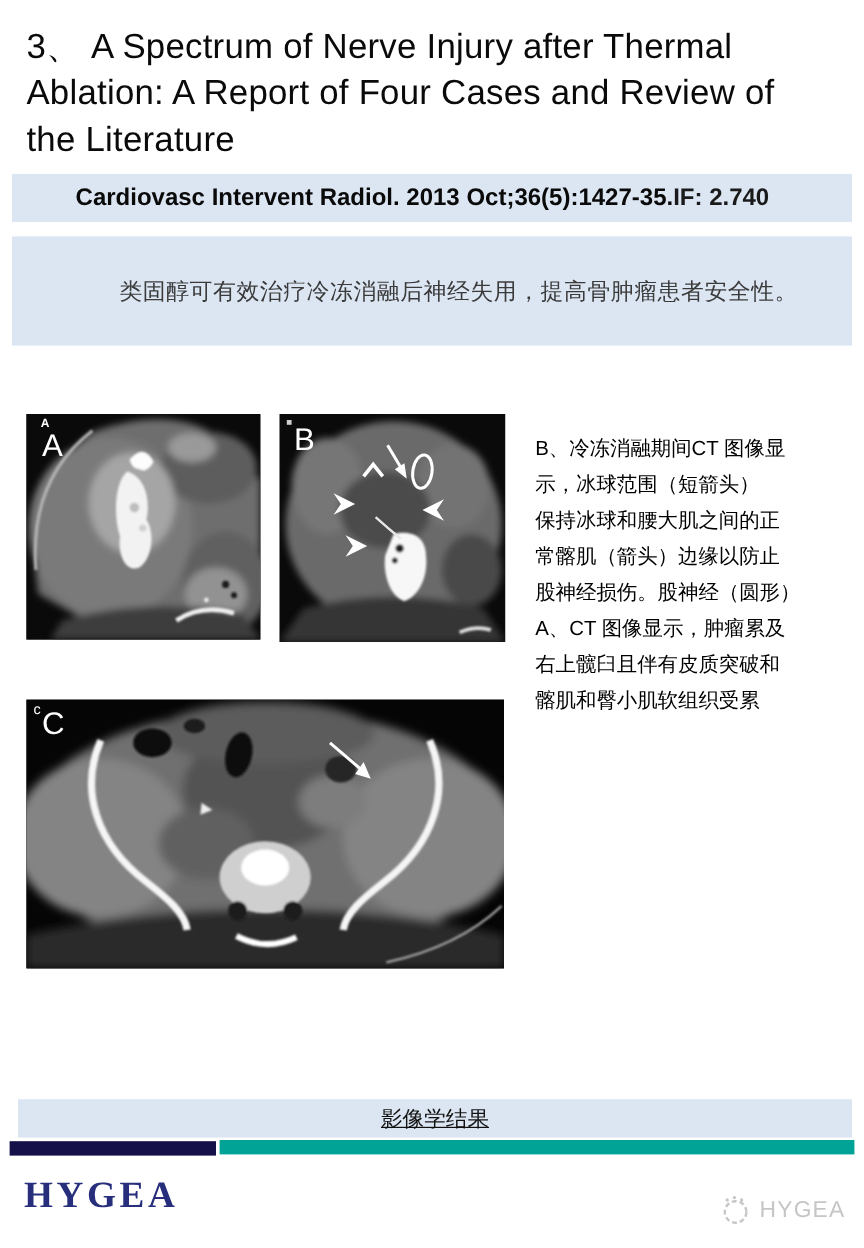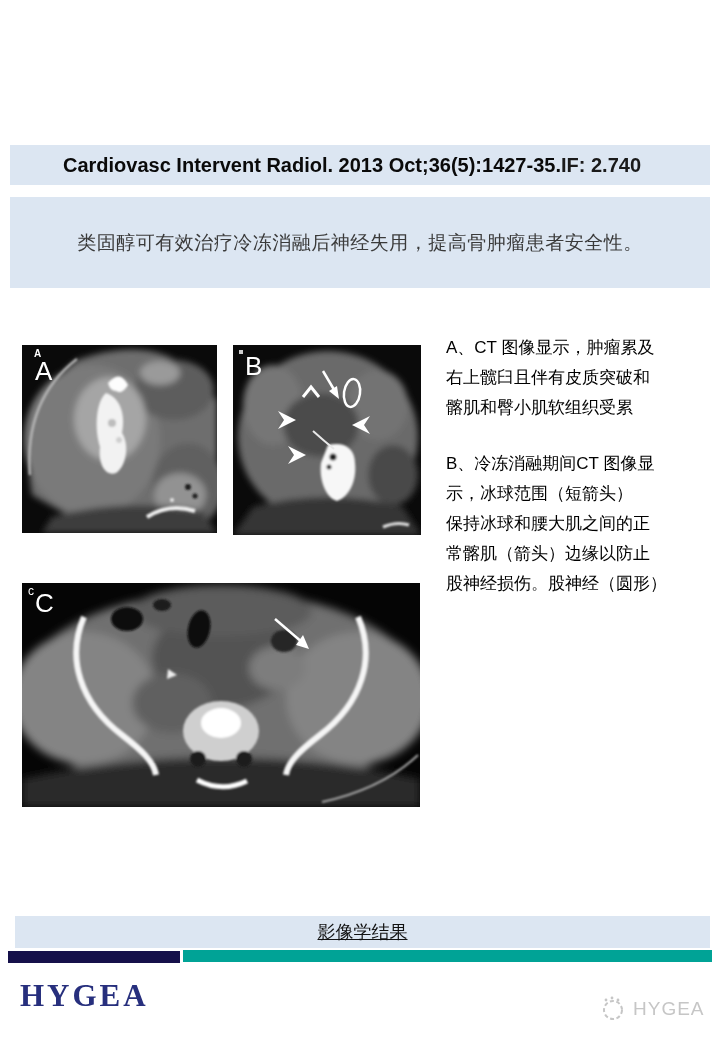--- a/index.html
+++ b/index.html
@@ -40,21 +40,21 @@
   .citation-bar .ref { font-size: 20px; font-weight: 700; color: #0a0a0a; }
   .citation-bar .if  { font-size: 20px; font-weight: 700; color: #1a1a1a; }
 
   .summary-box {
     position: absolute;
     left: 10px; top: 197px;
     width: 700px; height: 91px;
     background: var(--light-blue, #dce6f2);
     display: flex;
     align-items: center;
-    justify-content: center;
+    justify-content: flex-end;
     padding: 0 45px;
     font-size: 19px;
     color: #3a3a3a;
     letter-spacing: 0.5px;
   }
 
   .figure { position: absolute; background: #000; }
   .fig-a { left: 22px;  top: 345px; width: 195px; height: 188px; }
   .fig-b { left: 233px; top: 345px; width: 188px; height: 190px; }
   .fig-c { left: 22px;  top: 583px; width: 398px; height: 224px; }
@@ -128,20 +128,23 @@
     color: var(--watermark-gray, #c6c6c6);
     font-size: 19px;
     letter-spacing: 1px;
   }
 </style>
 </head>
 <body>
 
 <div class="slide">
 
+  <h1 class="title preline">3、 A Spectrum of Nerve Injury after Thermal
+Ablation: A Report of Four Cases and Review of
+the Literature</h1>
 
   <div class="citation-bar">
     <span class="ref">Cardiovasc Intervent Radiol. 2013 Oct;36(5):1427-35.</span>
     <span class="if">IF: 2.740</span>
   </div>
 
   <div class="summary-box">
     <span class="preline">类固醇可有效治疗冷冻消融后神经失用，提高骨肿瘤患者安全性。</span>
   </div>
 
@@ -261,28 +264,28 @@
       <g>
         <line x1="253" y1="36" x2="281" y2="60" stroke="#fff" stroke-width="2.5"></line>
         <path d="M274,62 L287,66 L281,52 Z" fill="#fff"></path>
       </g>
     </svg>
     <span class="corner-mark">c</span>
     <span class="fig-label">C</span>
   </div>
 
   <div class="description">
-    <p class="preline">A、CT 图像显示，肿瘤累及
-右上髋臼且伴有皮质突破和
-髂肌和臀小肌软组织受累</p>
     <p class="preline para-gap">B、冷冻消融期间CT 图像显
 示，冰球范围（短箭头）
 保持冰球和腰大肌之间的正
 常髂肌（箭头）边缘以防止
 股神经损伤。股神经（圆形）</p>
+    <p class="preline">A、CT 图像显示，肿瘤累及
+右上髋臼且伴有皮质突破和
+髂肌和臀小肌软组织受累</p>
   </div>
 
   <div class="section-bar">
     <span>影像学结果</span>
   </div>
 
   <div class="divider">
     <div class="divider-navy"></div>
     <div class="divider-teal"></div>
   </div>

